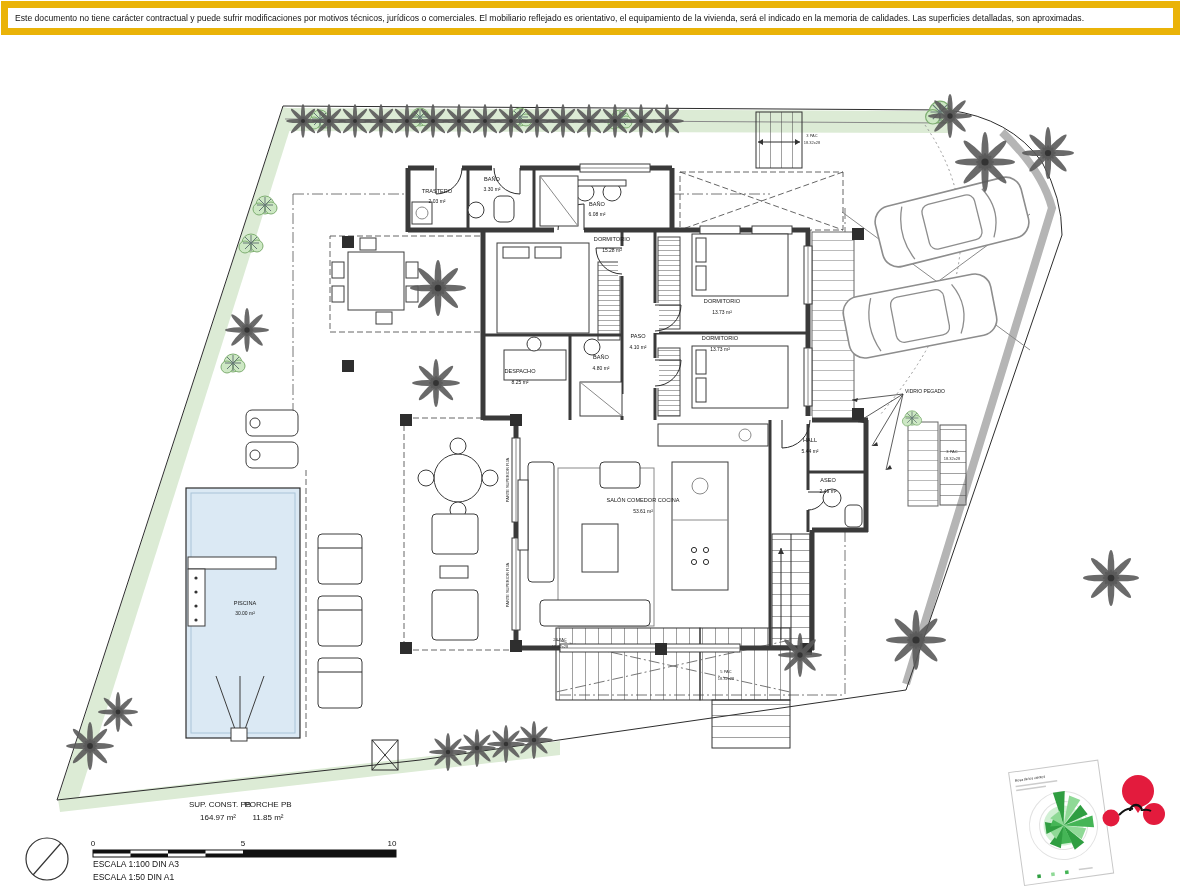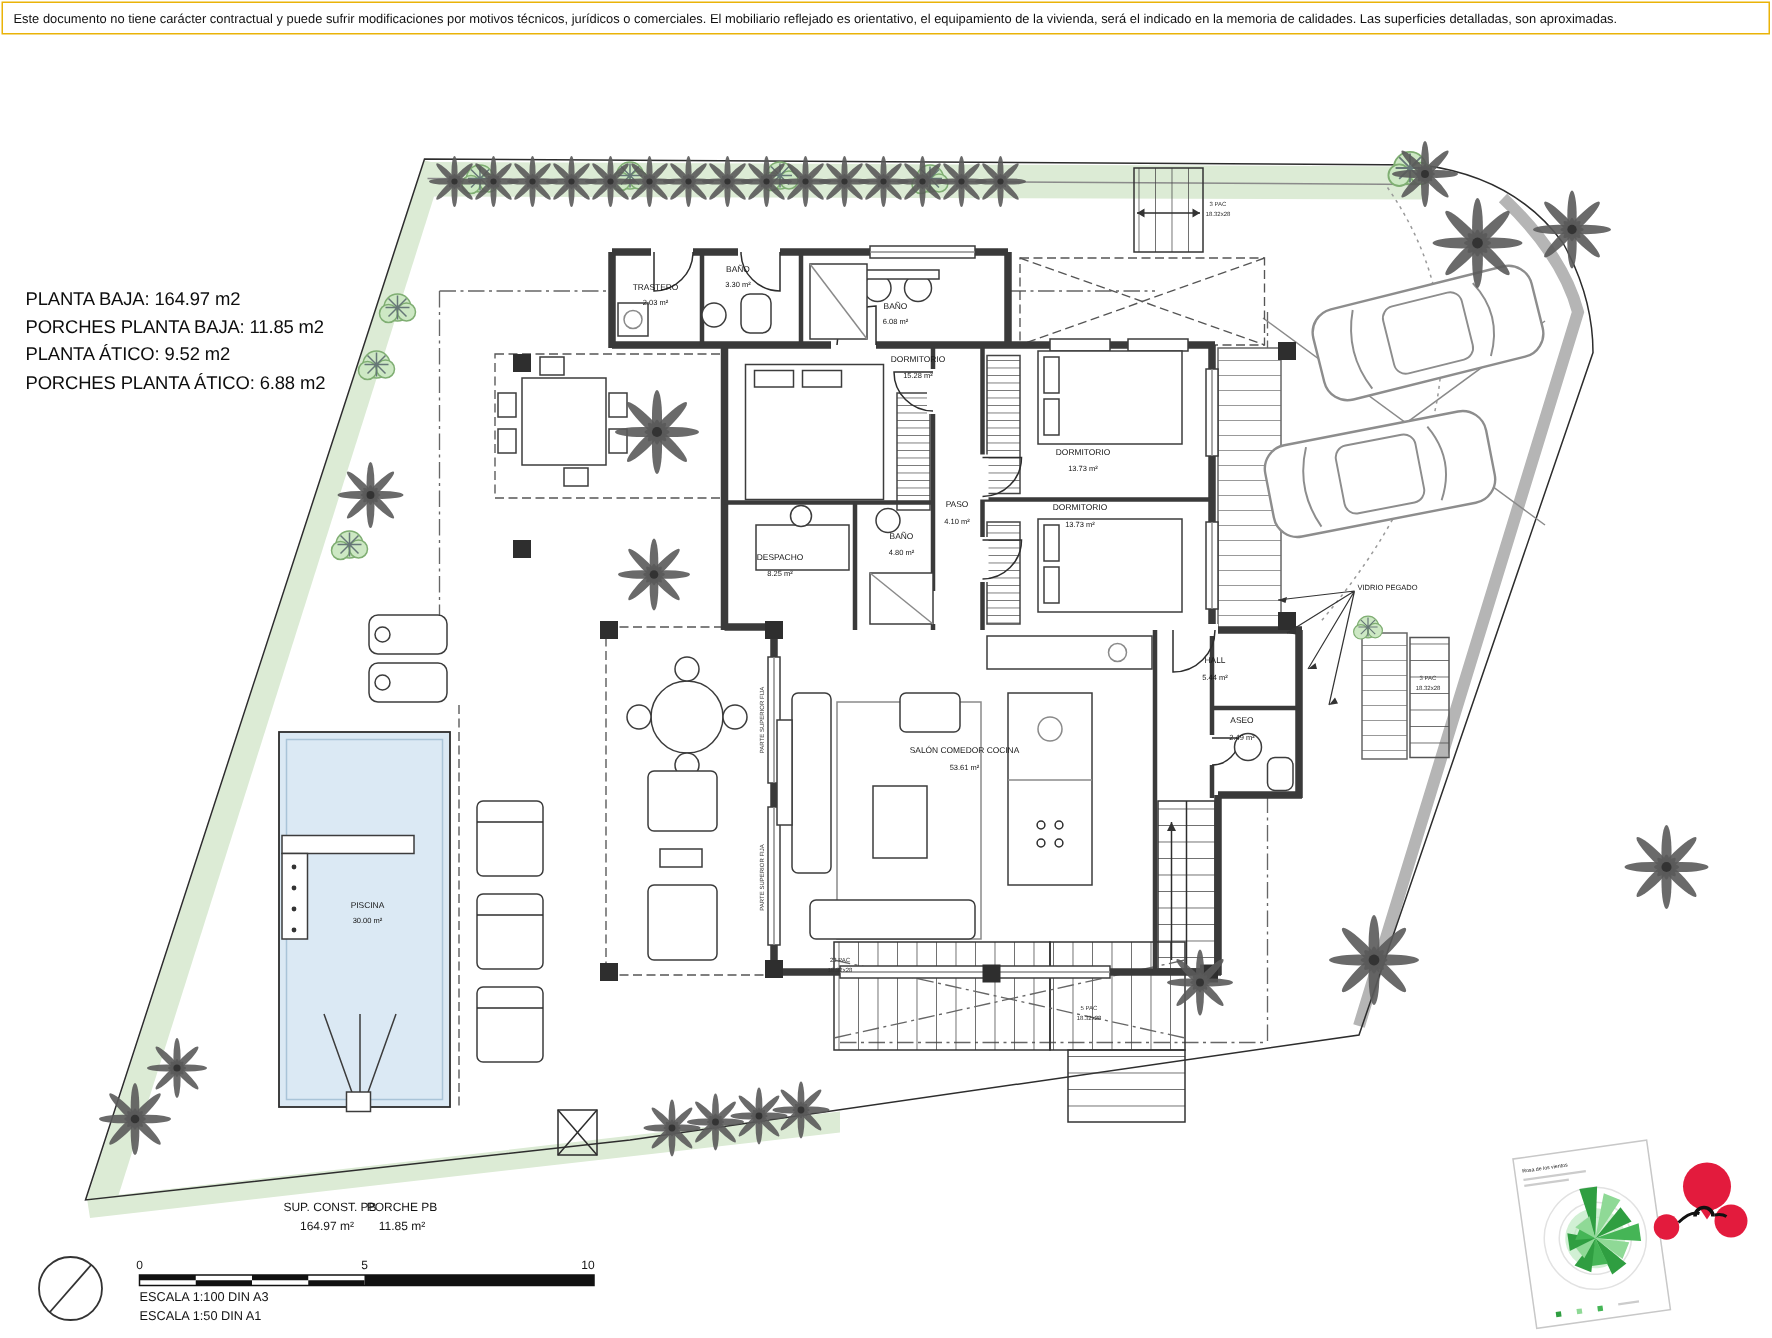--- a/index.html
+++ b/index.html
@@ -1,18 +1,18 @@
 <!DOCTYPE html>
 <html><head>
 <meta charset="utf-8">
 <style>
   html,body{margin:0;padding:0;background:#fff;width:1181px;height:892px;overflow:hidden;
             font-family:"Liberation Sans","DejaVu Sans",sans-serif;}
   #stage{position:relative;width:1181px;height:892px;background:#fff;}
-  #disclaimer{position:absolute;left:1px;top:1px;right:1px;height:20px;border:1px solid #eab308;
+  #disclaimer{position:absolute;left:1px;top:1px;right:1px;height:20px;border:7px solid #eab308;
               background:#fff;font-size:8.6px;line-height:20px;padding-left:7px;color:#111;
               white-space:nowrap;overflow:hidden;}
   #summary{position:absolute;left:17px;top:190px;font-size:12.3px;line-height:18.6px;color:#0d0d0d;
            letter-spacing:-0.1px;}
   svg{position:absolute;left:0;top:0;}
   text{fill:#151515;}
   .rlabel{font-size:5.6px;text-anchor:middle;}
   .rarea{font-size:5px;text-anchor:middle;}
   .t4{font-size:4px;text-anchor:middle;fill:#333;}
   .t8{font-size:8px;text-anchor:middle;}
@@ -26,26 +26,20 @@
   .furn{fill:#fff;stroke:#3c3c3c;stroke-width:1;}
   .fx{fill:#fff;stroke:#3c3c3c;stroke-width:1;}
 </style>
 </head>
 <body>
 
 <div id="stage">
 
   <div id="disclaimer">Este documento no tiene carácter contractual y puede sufrir modificaciones por motivos técnicos, jurídicos o comerciales. El mobiliario reflejado es orientativo, el equipamiento de la vivienda, será el indicado en la memoria de calidades. Las superficies detalladas, son aproximadas.</div>
 
-  <div id="summary">
-    <div>PLANTA BAJA: 164.97 m2</div>
-    <div>PORCHES PLANTA BAJA: 11.85 m2</div>
-    <div>PLANTA ÁTICO: 9.52 m2</div>
-    <div>PORCHES PLANTA ÁTICO: 6.88 m2</div>
-  </div>
 
   <svg width="1181" height="892" viewBox="0 0 1181 892">
     <defs>
       <g id="palm">
         <ellipse rx="13" ry="2.4" cx="7" fill="#5a5a5a" opacity="0.9"></ellipse>
         <ellipse rx="13" ry="2.4" cx="7" fill="#5a5a5a" opacity="0.9" transform="rotate(45)"></ellipse>
         <ellipse rx="13" ry="2.4" cx="7" fill="#5a5a5a" opacity="0.9" transform="rotate(90)"></ellipse>
         <ellipse rx="13" ry="2.4" cx="7" fill="#5a5a5a" opacity="0.9" transform="rotate(135)"></ellipse>
         <ellipse rx="13" ry="2.4" cx="7" fill="#5a5a5a" opacity="0.9" transform="rotate(180)"></ellipse>
         <ellipse rx="13" ry="2.4" cx="7" fill="#5a5a5a" opacity="0.9" transform="rotate(225)"></ellipse>

